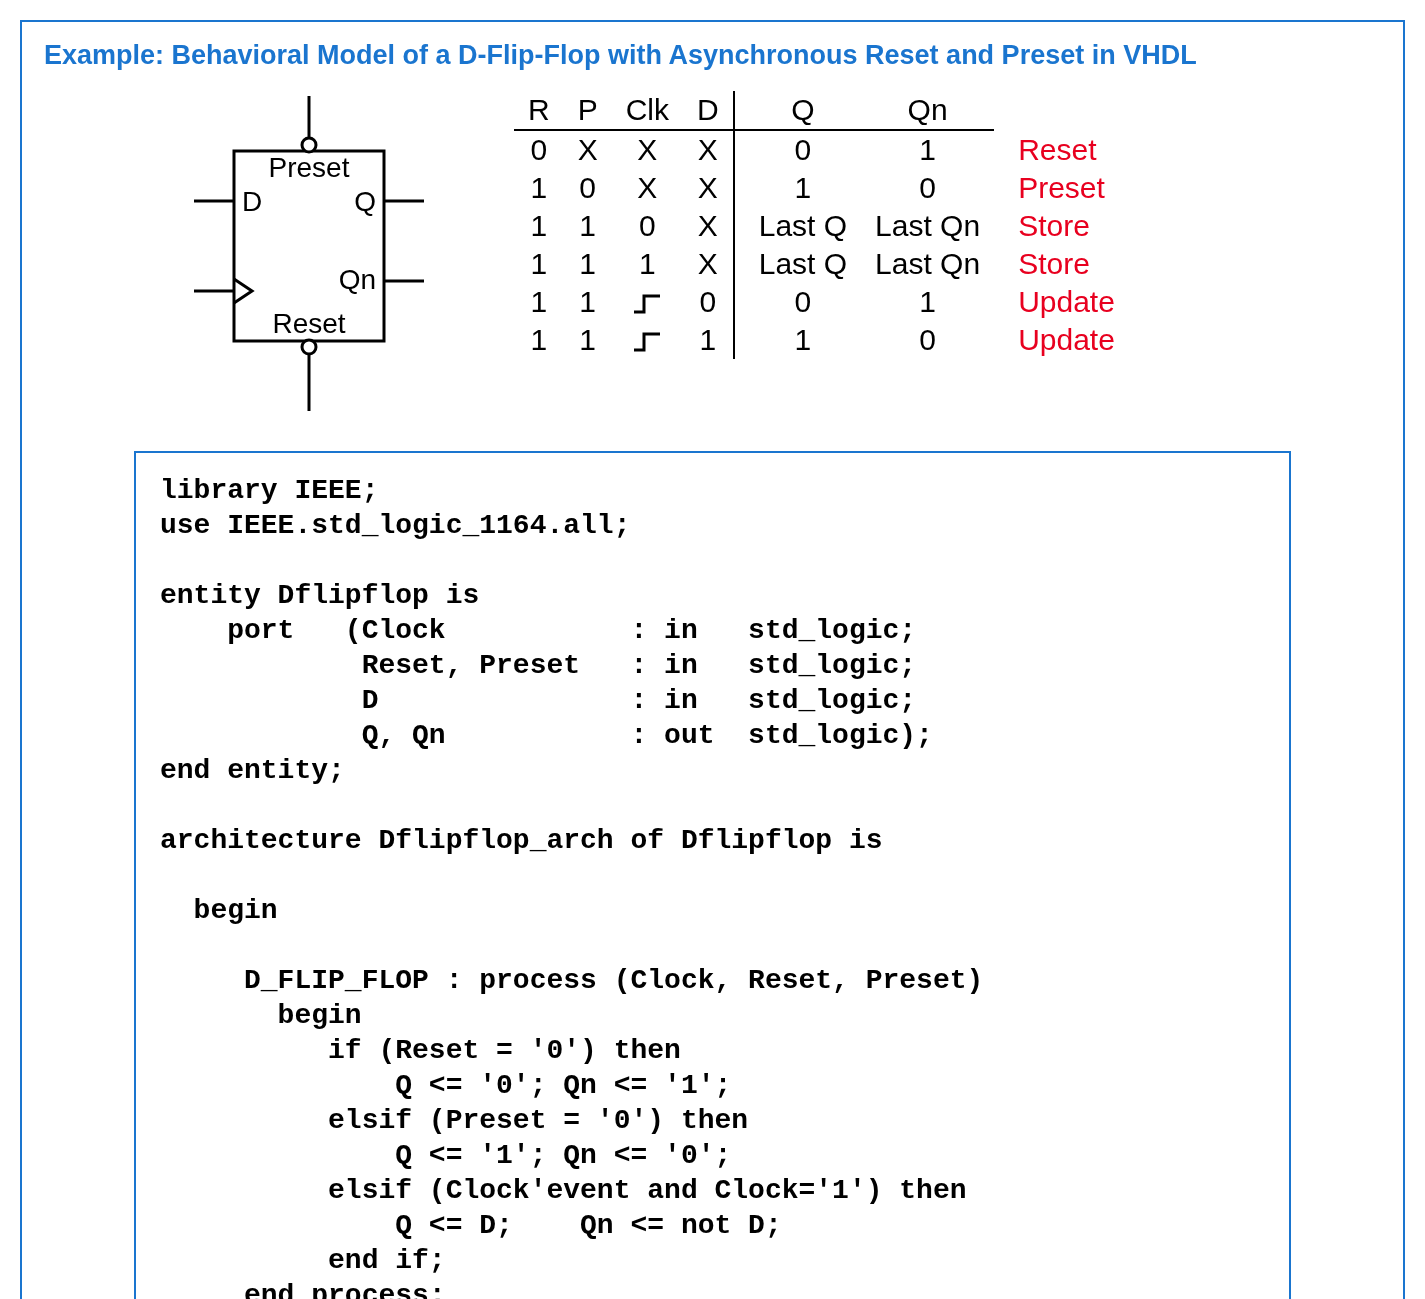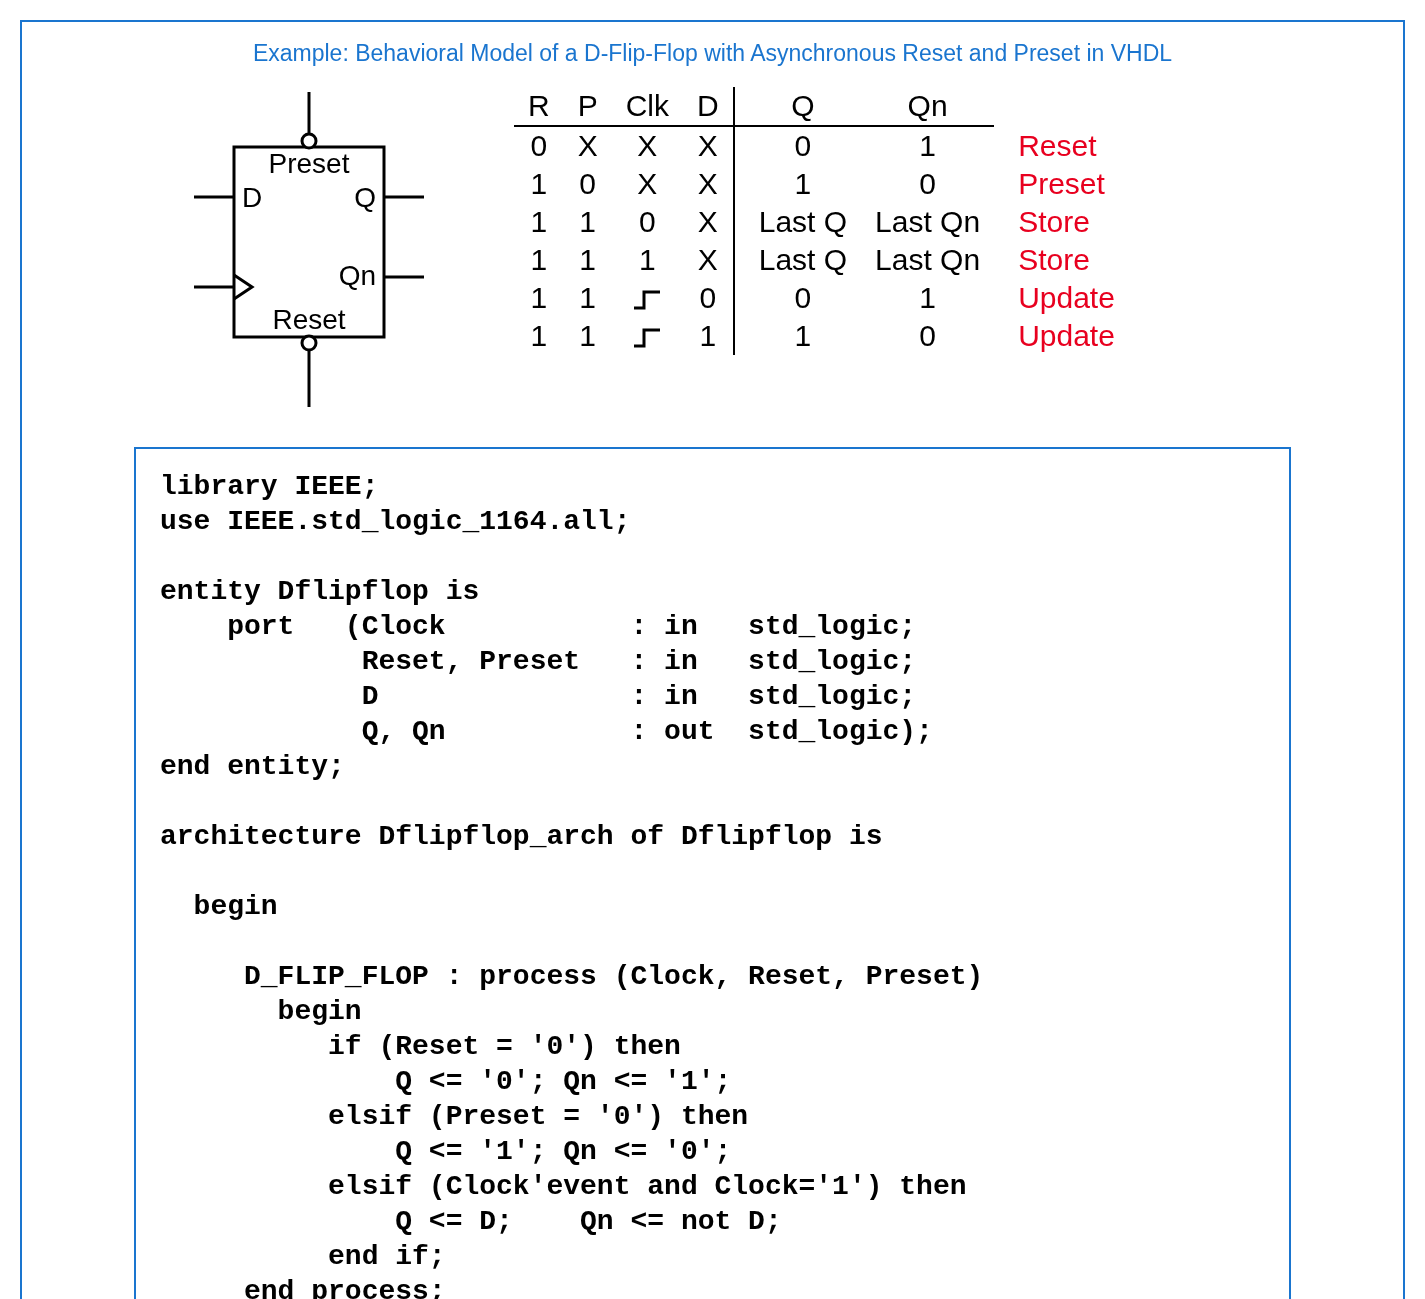--- a/index.html
+++ b/index.html
@@ -9,24 +9,23 @@
     font-family: Arial, Helvetica, sans-serif;
   }
   .outer {
     width: 1385px;
     border: 2px solid #1a75cf;
     padding: 18px 22px 22px 22px;
     box-sizing: border-box;
   }
   .title {
     color: #1a75cf;
-    font-size: 23px;
-    font-weight: 400;
+    font-size: 27px;
+    font-weight: 700;
     margin-bottom: 20px;
-    text-align: center;
   }
   .top {
     display: flex;
     align-items: flex-start;
     gap: 60px;
     padding-left: 90px;
     margin-bottom: 30px;
   }
   .ff-diagram svg {
     display: block;

